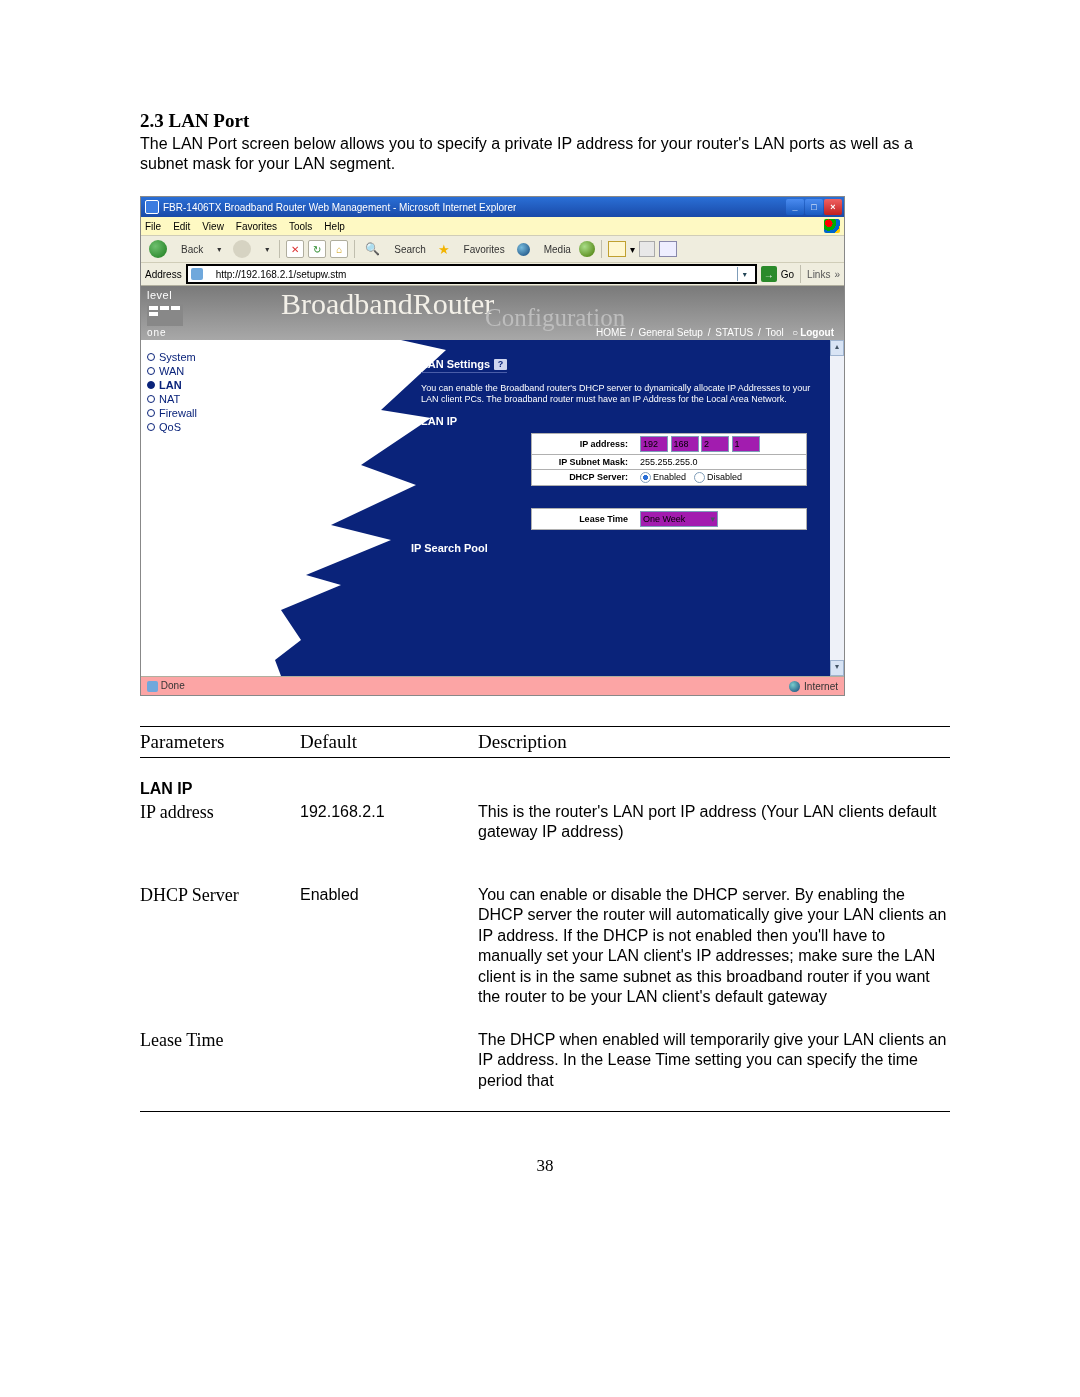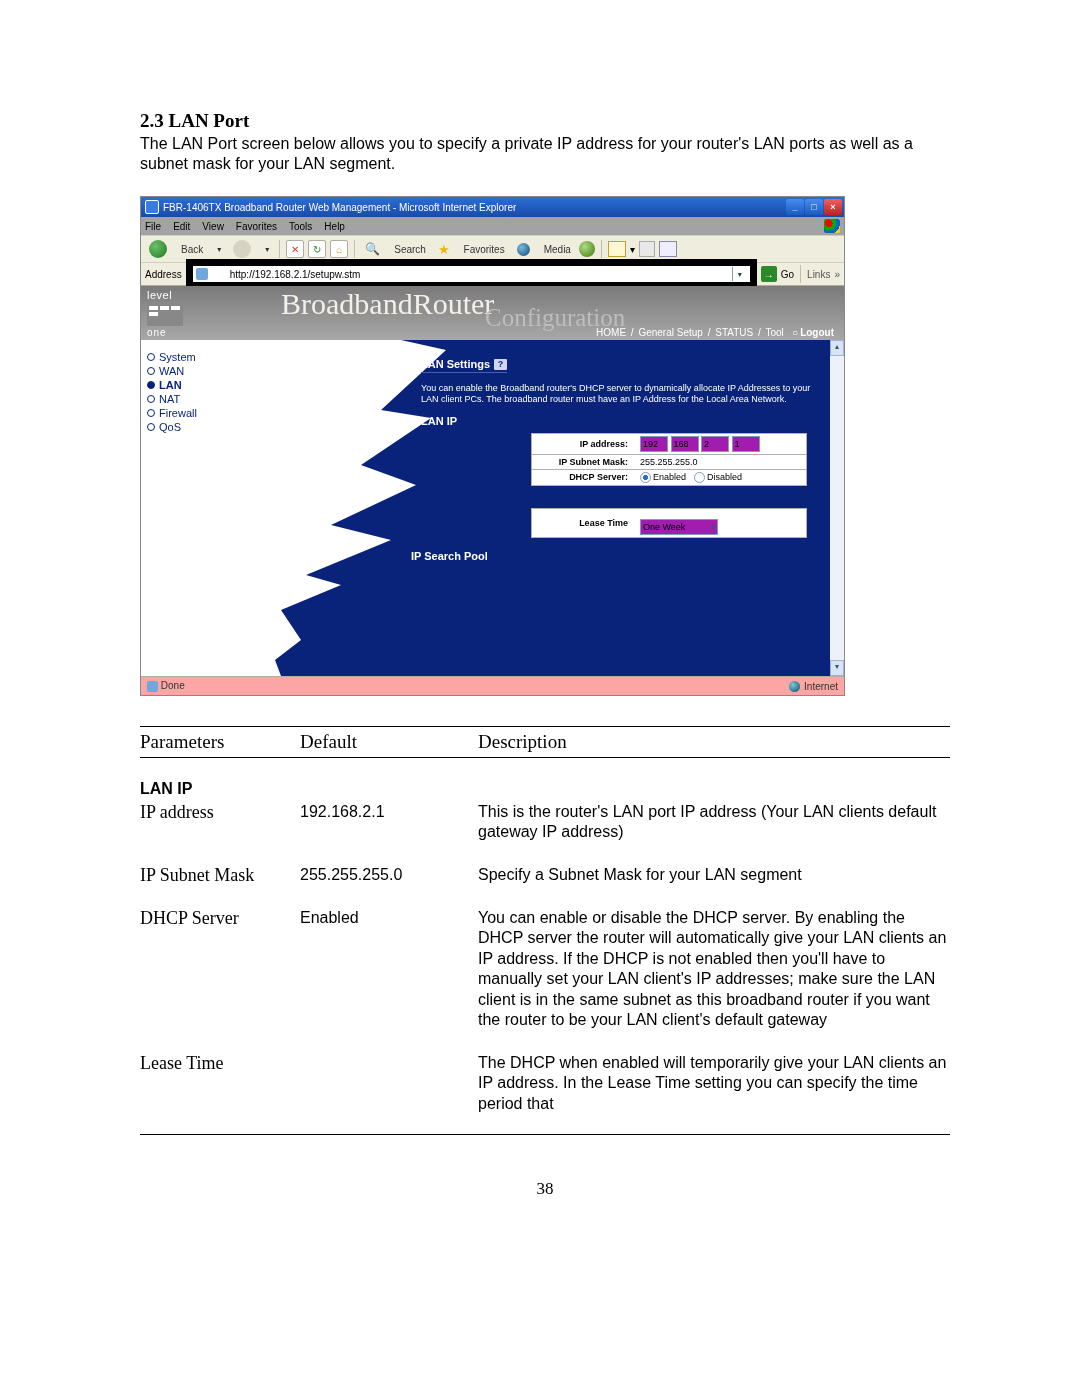--- a/index.html
+++ b/index.html
@@ -69,21 +69,21 @@
     color: #fff;
     font-size: 9px;
     line-height: 16px;
     text-align: center;
     font-weight: bold;
   }
   .ie-winbtn.close { background: linear-gradient(#f06060, #c02020); }
 
   .ie-menubar {
     height: 18px;
-    background: #a3a3a3;
+    background: #fef9c3;
     display: flex;
     align-items: center;
     justify-content: space-between;
     padding: 0 4px;
     border-bottom: 1px solid #d0cdb8;
   }
   .ie-menubar .menus { display: flex; gap: 12px; font-size: 10px; color: #000; }
   .ie-menubar .winflag {
     width: 16px; height: 14px;
     background: radial-gradient(circle at 30% 30%, #f00 0 25%, #0a0 25% 50%, #06c 50% 75%, #fc0 75% 100%);
@@ -146,24 +146,24 @@
     align-items: center;
     gap: 4px;
     padding: 0 4px;
     border-bottom: 1px solid #b0ae9e;
     font-size: 10px;
   }
   .addr-input {
     flex: 1;
     height: 16px;
     background: #fff;
-    border: 7px solid #000000;
-    display: flex;
-    align-items: center;
-    gap: 22px;
+    border: 2px solid #000000;
+    display: flex;
+    align-items: center;
+    gap: 13px;
     padding: 0 3px;
   }
   .addr-input .favicon {
     width: 12px; height: 12px;
     background: #6fa8dc;
     border-radius: 2px;
     display:inline-block;
   }
   .addr-input .caret {
     width: 14px; height: 14px;
@@ -376,21 +376,20 @@
     line-height: 14px;
     padding: 0 2px;
     font-size: 9px;
     min-width: 22px;
     text-align: left;
   }
   .mini-input.sel {
     min-width: 60px;
     position: relative;
     padding-right: 14px;
-    margin-top: 8px;
   }
   .mini-input.sel::after {
     content: "▾";
     position: absolute;
     right: 2px; top: 0;
     color: #456;
     font-size: 9px;
   }
   .radio-pair { display: flex; align-items: center; gap: 8px; }
   .radio-pair .r { display: flex; align-items: center; gap: 2px;}
@@ -698,25 +697,20 @@
 
     <tr class="row">
       <td class="serif">IP address</td>
       <td class="sans">192.168.2.1</td>
       <td class="sans">This is the router's LAN port IP address (Your LAN clients default gateway IP address)</td>
     </tr>
     <tr class="spacer-row">
           <td colspan="3"></td>
         </tr>
 
-    <tr class="row">
-      <td class="serif">IP Subnet Mask</td>
-      <td class="sans">255.255.255.0</td>
-      <td class="sans">Specify a Subnet Mask for your LAN segment</td>
-    </tr>
     <tr class="spacer-row">
           <td colspan="3"></td>
         </tr>
 
     <tr class="row">
       <td class="serif">DHCP Server</td>
       <td class="sans">Enabled</td>
       <td class="sans">You can enable or disable the DHCP server. By enabling the DHCP server the router will automatically give your LAN clients an IP address. If the DHCP is not enabled then you'll have to manually set your LAN client's IP addresses; make sure the LAN client is in the same subnet as this broadband router if you want the router to be your LAN client's default gateway</td>
     </tr>
     <tr class="spacer-row">

